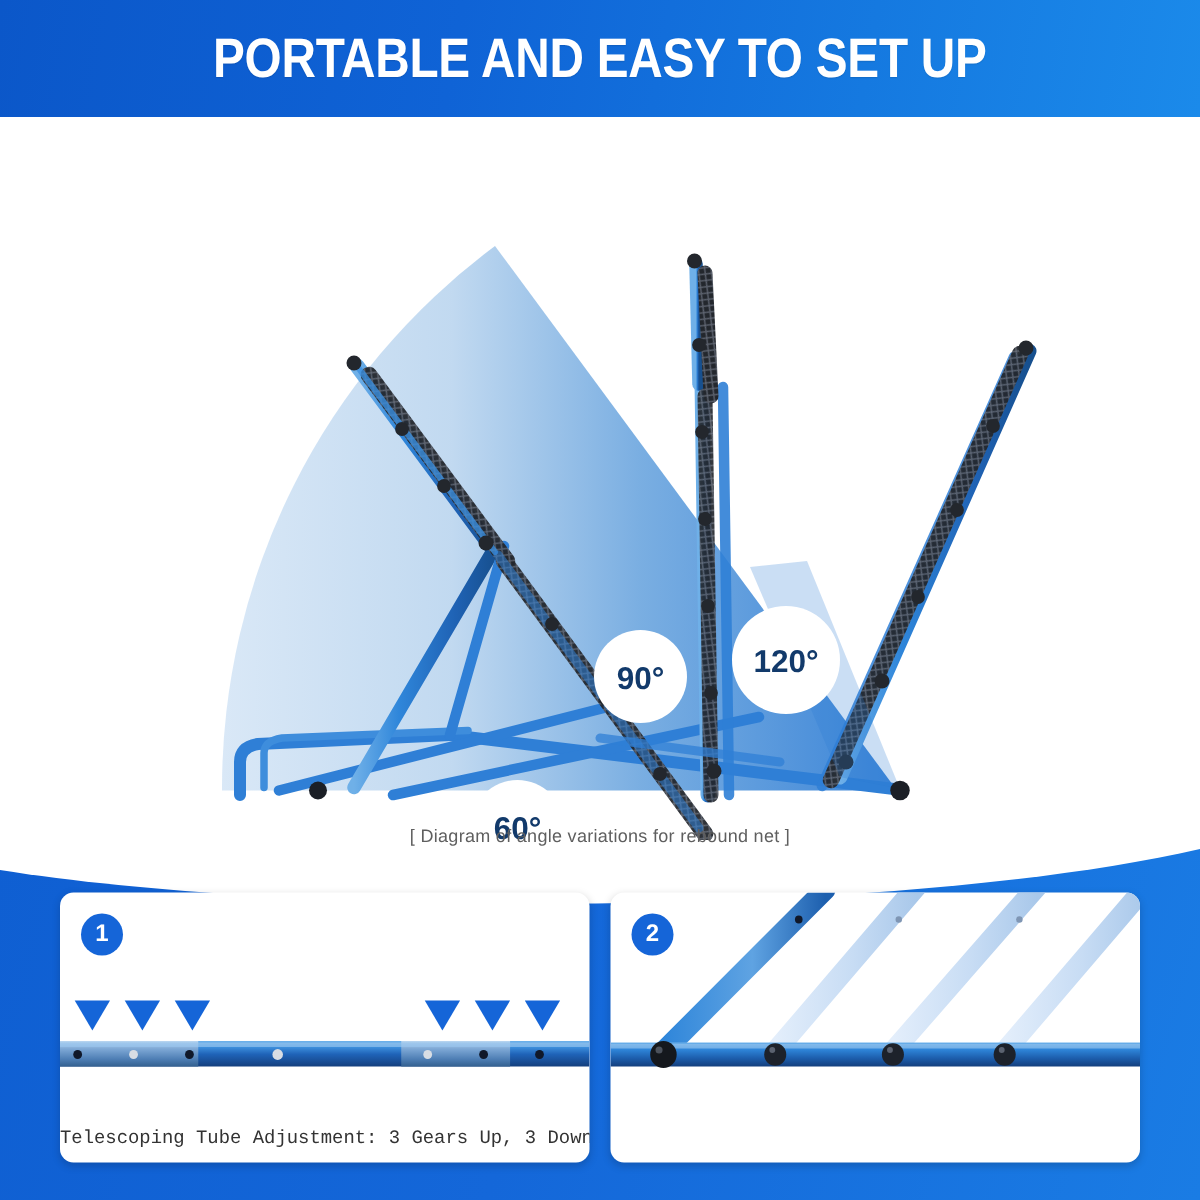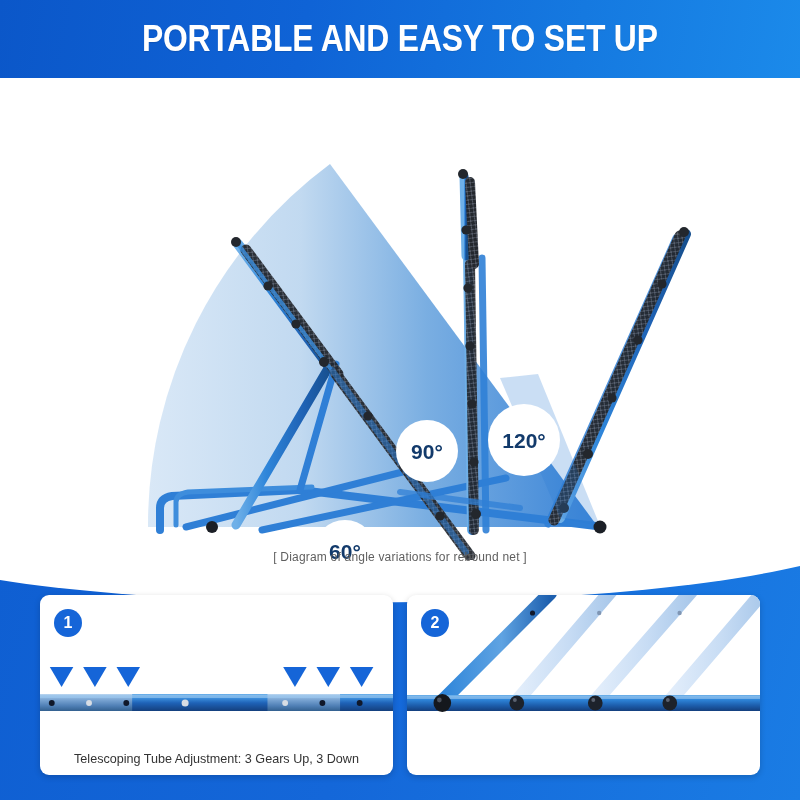--- a/index.html
+++ b/index.html
@@ -69,22 +69,22 @@
     width:28px; height:28px; border-radius:50%;
     background:#1565d8; color:#fff;
     display:flex; align-items:center; justify-content:center;
     font-size:16px; font-weight:bold;
     font-family:"Liberation Sans", sans-serif;
     z-index:3;
   }
   .panel-art { position:absolute; left:0; top:0; width:100%; height:130px; }
   .panel-caption {
     position:absolute; left:0; right:0; bottom:9px;
-    text-align:center; color:#333333; font-size:12.6px;
-    font-family:Liberation Sans, sans-serif;
+    text-align:right; color:#333333; font-size:12.6px;
+    font-family:Liberation Mono, monospace;
     white-space:nowrap;
   }
 
   .angle-label {
     font-family:"Liberation Sans", sans-serif;
     font-weight:bold; fill:#123a6b;
   }
 </style>
 </head>
 <body>

